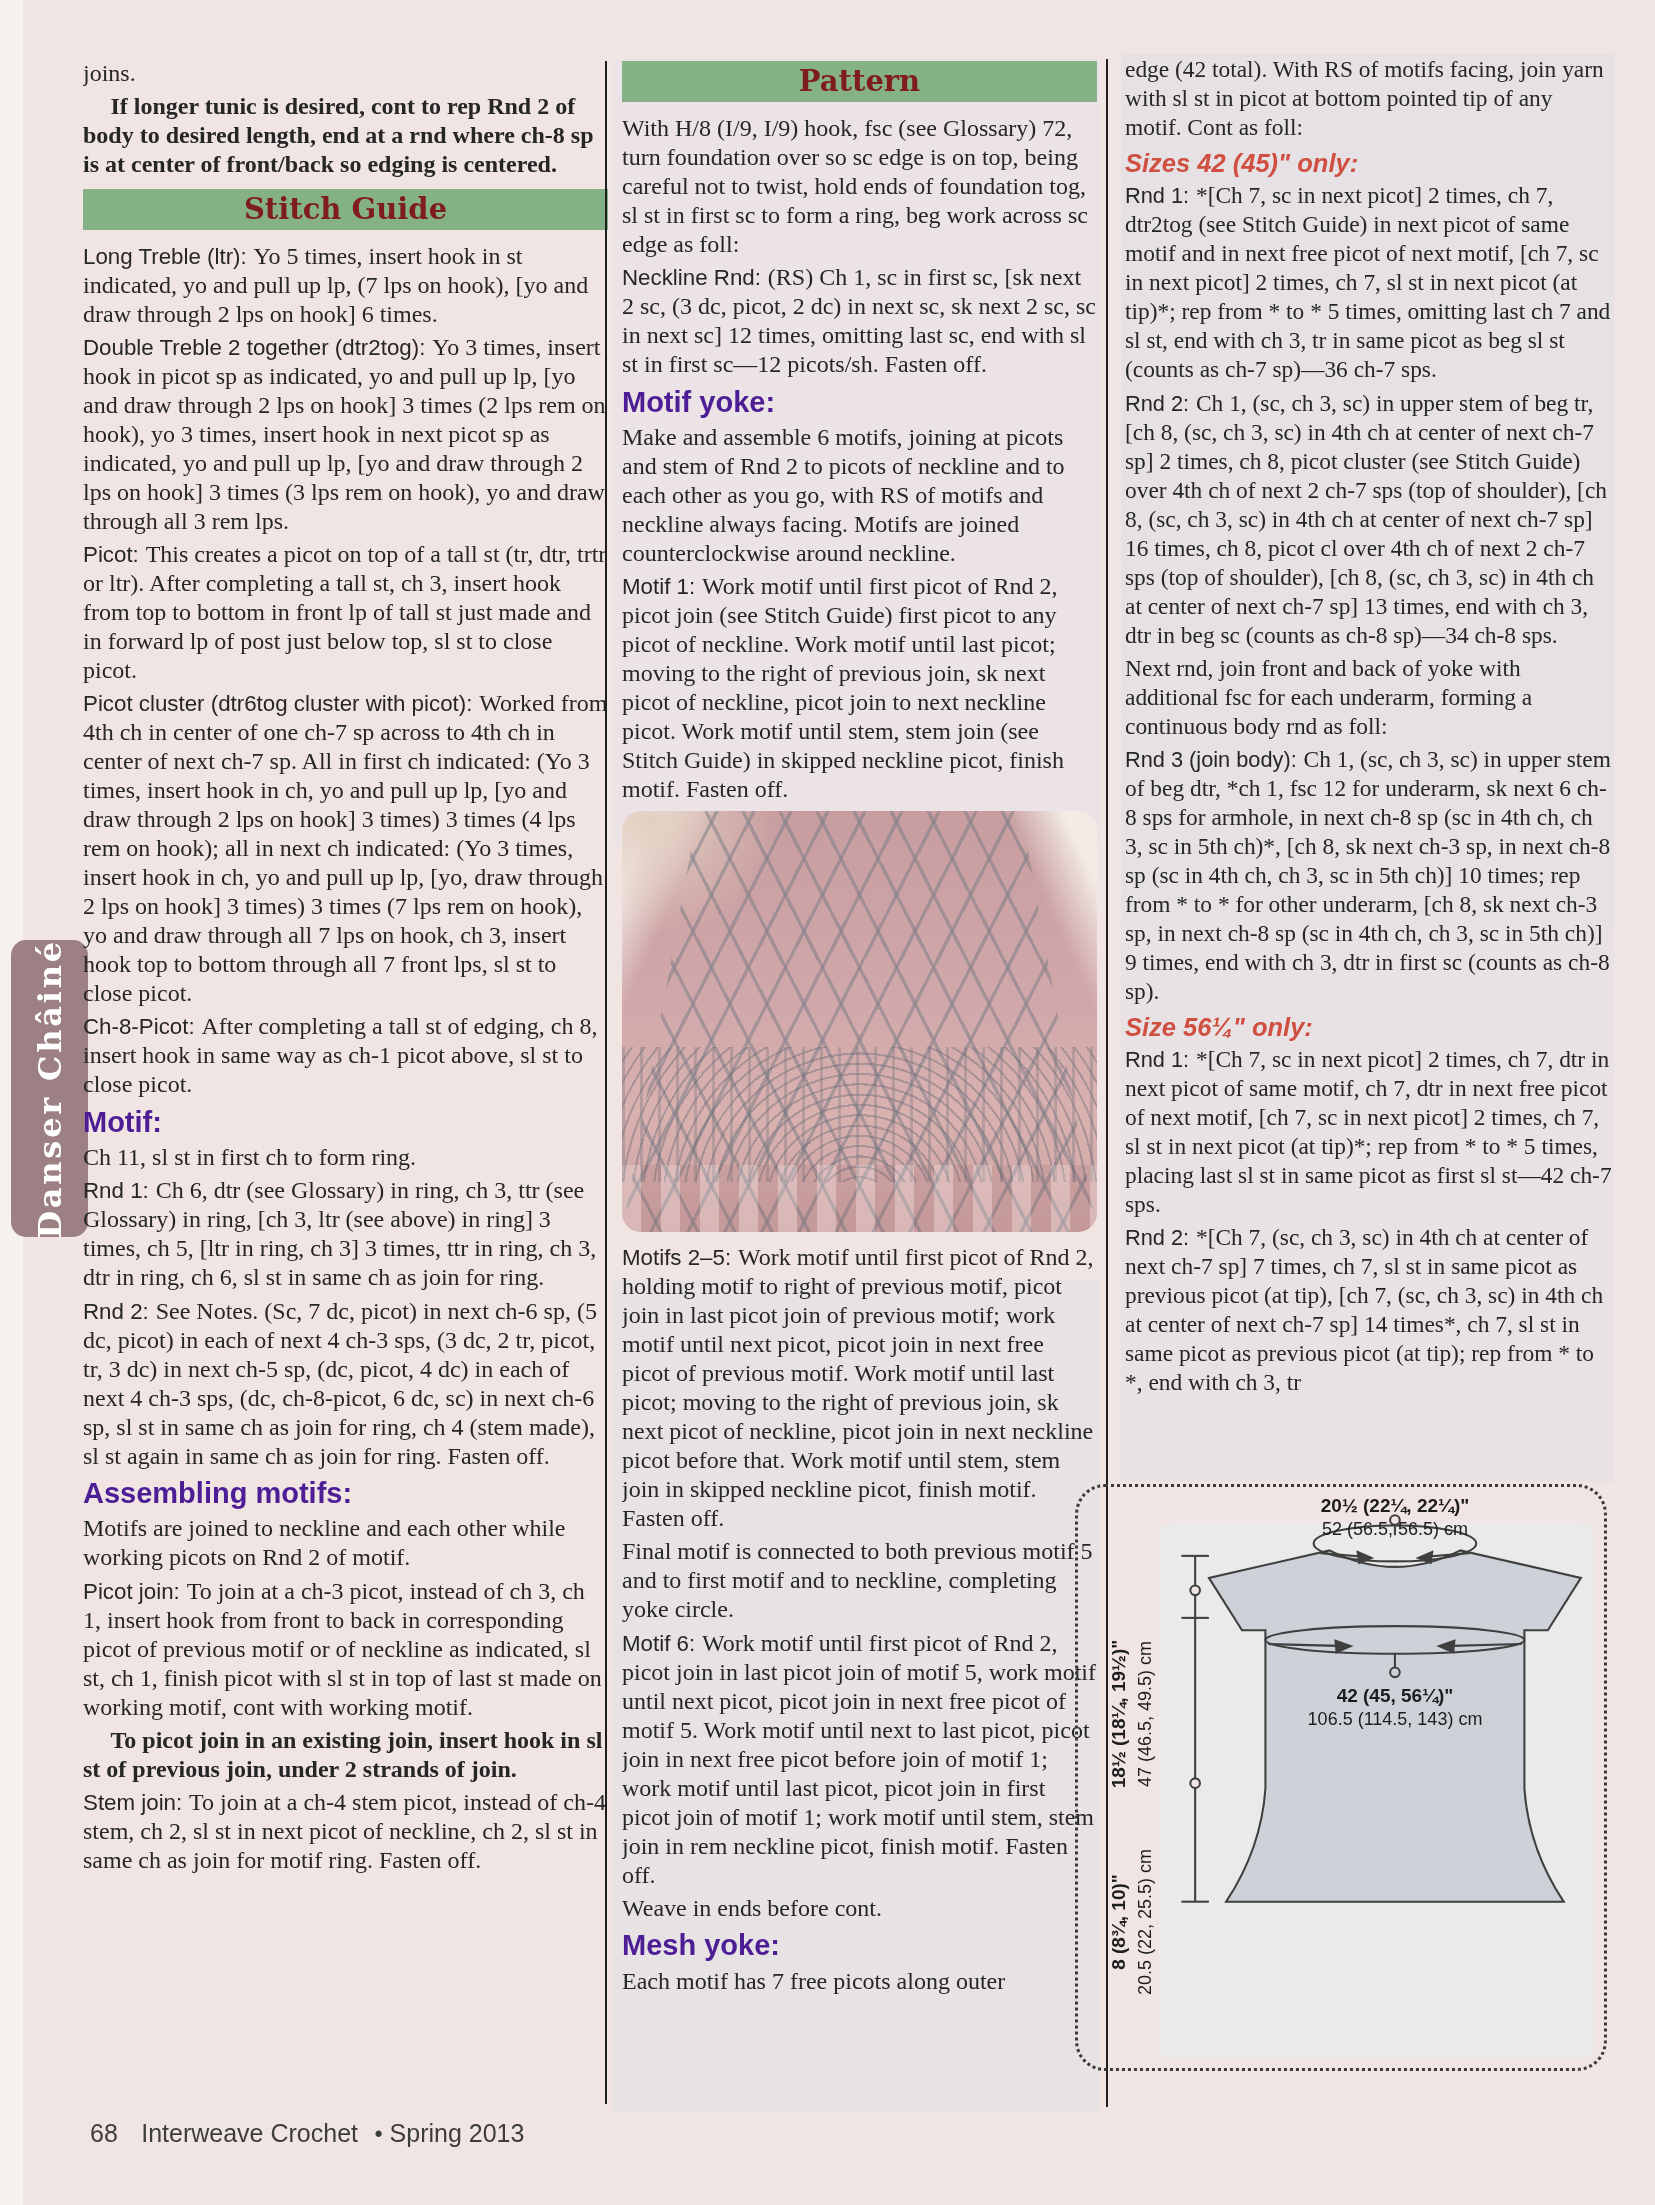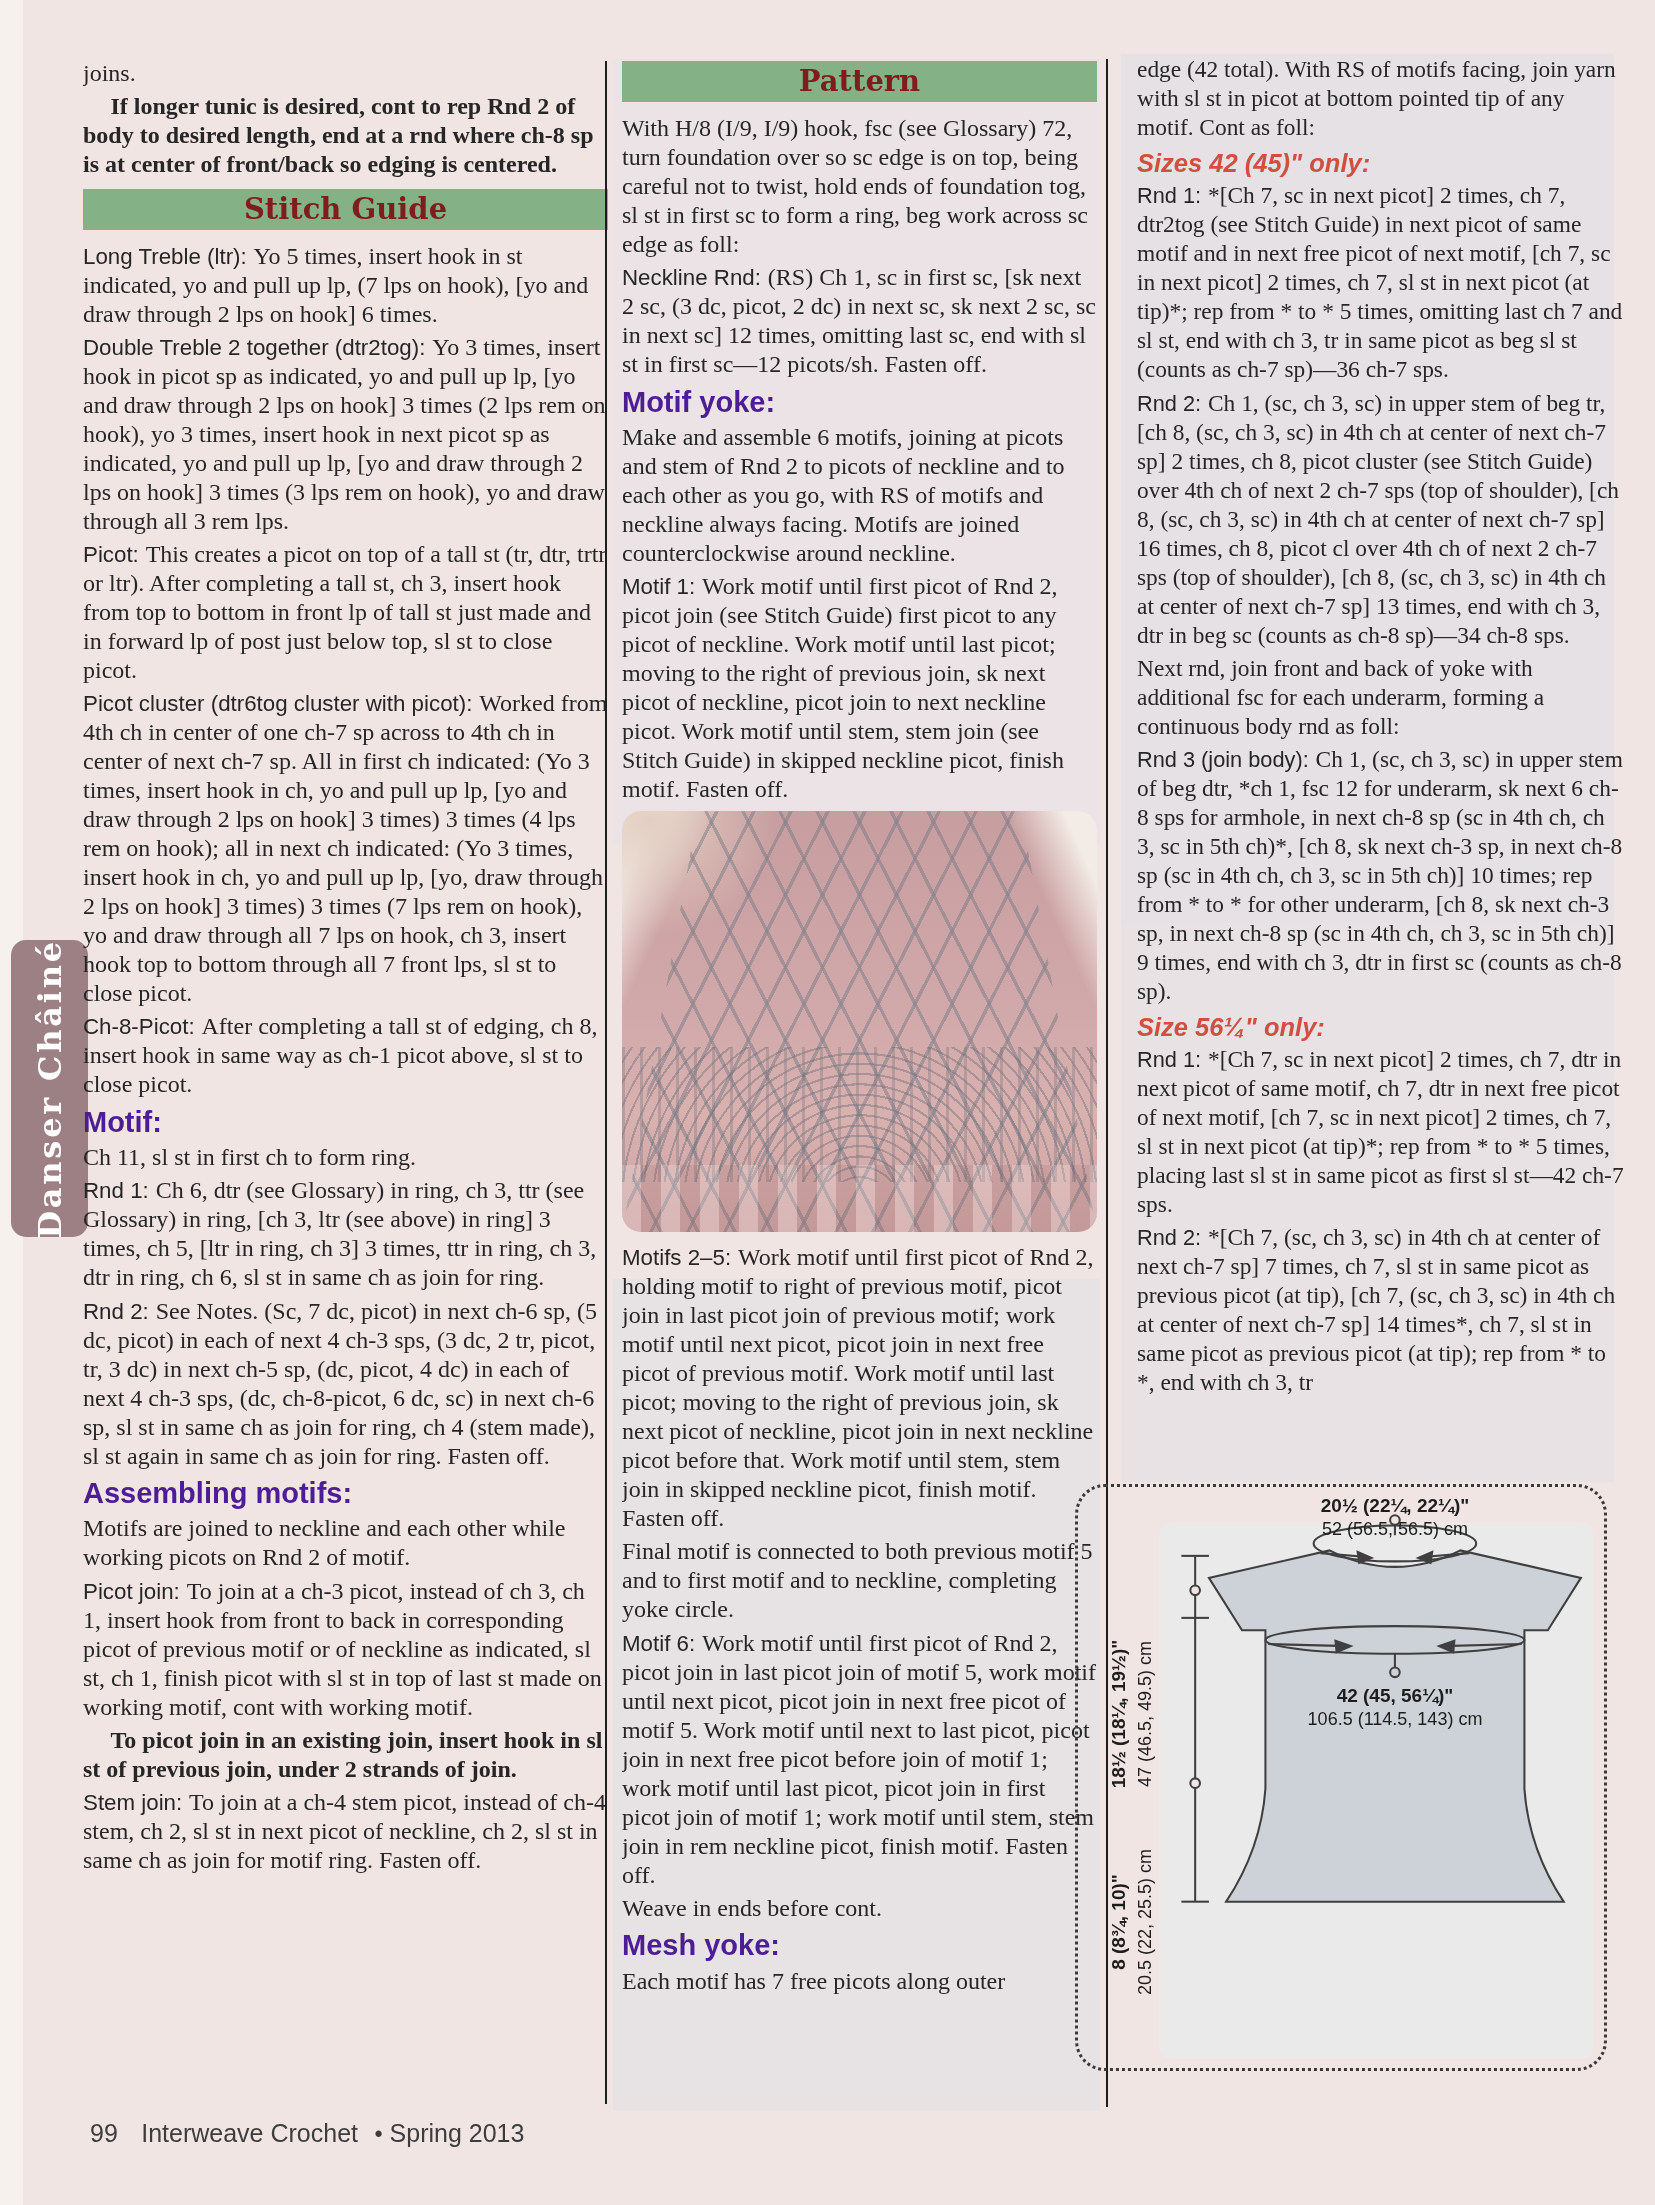--- a/index.html
+++ b/index.html
@@ -10,21 +10,21 @@
   .tint{position:absolute;pointer-events:none;}
   
   #side-tab{position:absolute;left:11px;top:940px;width:77px;height:297px;background:#9c8084;
         border-radius:15px;display:flex;align-items:center;justify-content:center;}
   #side-tab span{writing-mode:vertical-rl;transform:rotate(180deg);color:#fff;
         font-family:"DejaVu Serif",serif;font-weight:700;font-size:32px;letter-spacing:2.8px;white-space:nowrap;}
   
   .col{position:absolute;overflow:hidden;color:#262626;}
   #col1{left:72px;top:59px;width:525px;height:2048px;font-size:24px;line-height:29px;margin-left:11px;}
   #col2{left:622px;top:61px;width:475px;height:2055px;font-size:24px;line-height:29px;}
-  #col3{left:1125px;top:55px;width:487px;height:1433px;font-size:23.4px;line-height:29px;margin-left:12px;}
+  #col3{left:1125px;top:55px;width:487px;height:1433px;font-size:23.4px;line-height:29px;}
   .col p{margin:0 0 4.1px 0;}
   .indent{text-indent:27.5px;font-weight:bold;}
   .lead{font-family:"Liberation Sans",sans-serif;font-weight:400;font-size:0.93em;margin-right:6.9px;}
   .bar{height:41px;background:#84b286;color:#7f1d1d;text-align:center;line-height:41px;
        font-family:"DejaVu Serif",serif;font-weight:700;font-size:29px;margin:9.6px 0 12.4px 0;}
   .bar:first-child{margin-top:0;}
   .head{font-family:"Liberation Sans",sans-serif;font-weight:700;font-size:29px;color:#4c1d95;
        line-height:37px;margin:4.1px 0 2.8px 0;}
   .sizehead{font-family:"Liberation Sans",sans-serif;font-weight:700;font-style:italic;
        font-size:25.5px;color:#cf4f41;line-height:34px;margin:1.4px 0 1.4px 0;}
@@ -166,17 +166,17 @@
     <div class="sch-label sch-cm sch-center" style="top:32px;">52 (56.5, 56.5) cm</div>
     <div class="sch-label sch-in sch-center" style="top:198px;">42 (45, 56¼)"</div>
     <div class="sch-label sch-cm sch-center" style="top:222px;">106.5 (114.5, 143) cm</div>
     <div class="sch-label sch-in sch-rot" style="left:41px;top:227px;">18½ (18¼, 19½)"</div>
     <div class="sch-label sch-cm sch-rot" style="left:67px;top:227px;">47 (46.5, 49.5) cm</div>
     <div class="sch-label sch-in sch-rot" style="left:41px;top:435px;">8 (8¾, 10)"</div>
     <div class="sch-label sch-cm sch-rot" style="left:67px;top:435px;">20.5 (22, 25.5) cm</div>
   </div>
 
   <div id="footer">
-    <span>99</span><span>Interweave Crochet</span><span class="dot">•</span><span>Spring 2013</span>
+    <span>68</span><span>Interweave Crochet</span><span class="dot">•</span><span>Spring 2013</span>
   </div>
 
 </div>
 
 
 </body></html>

